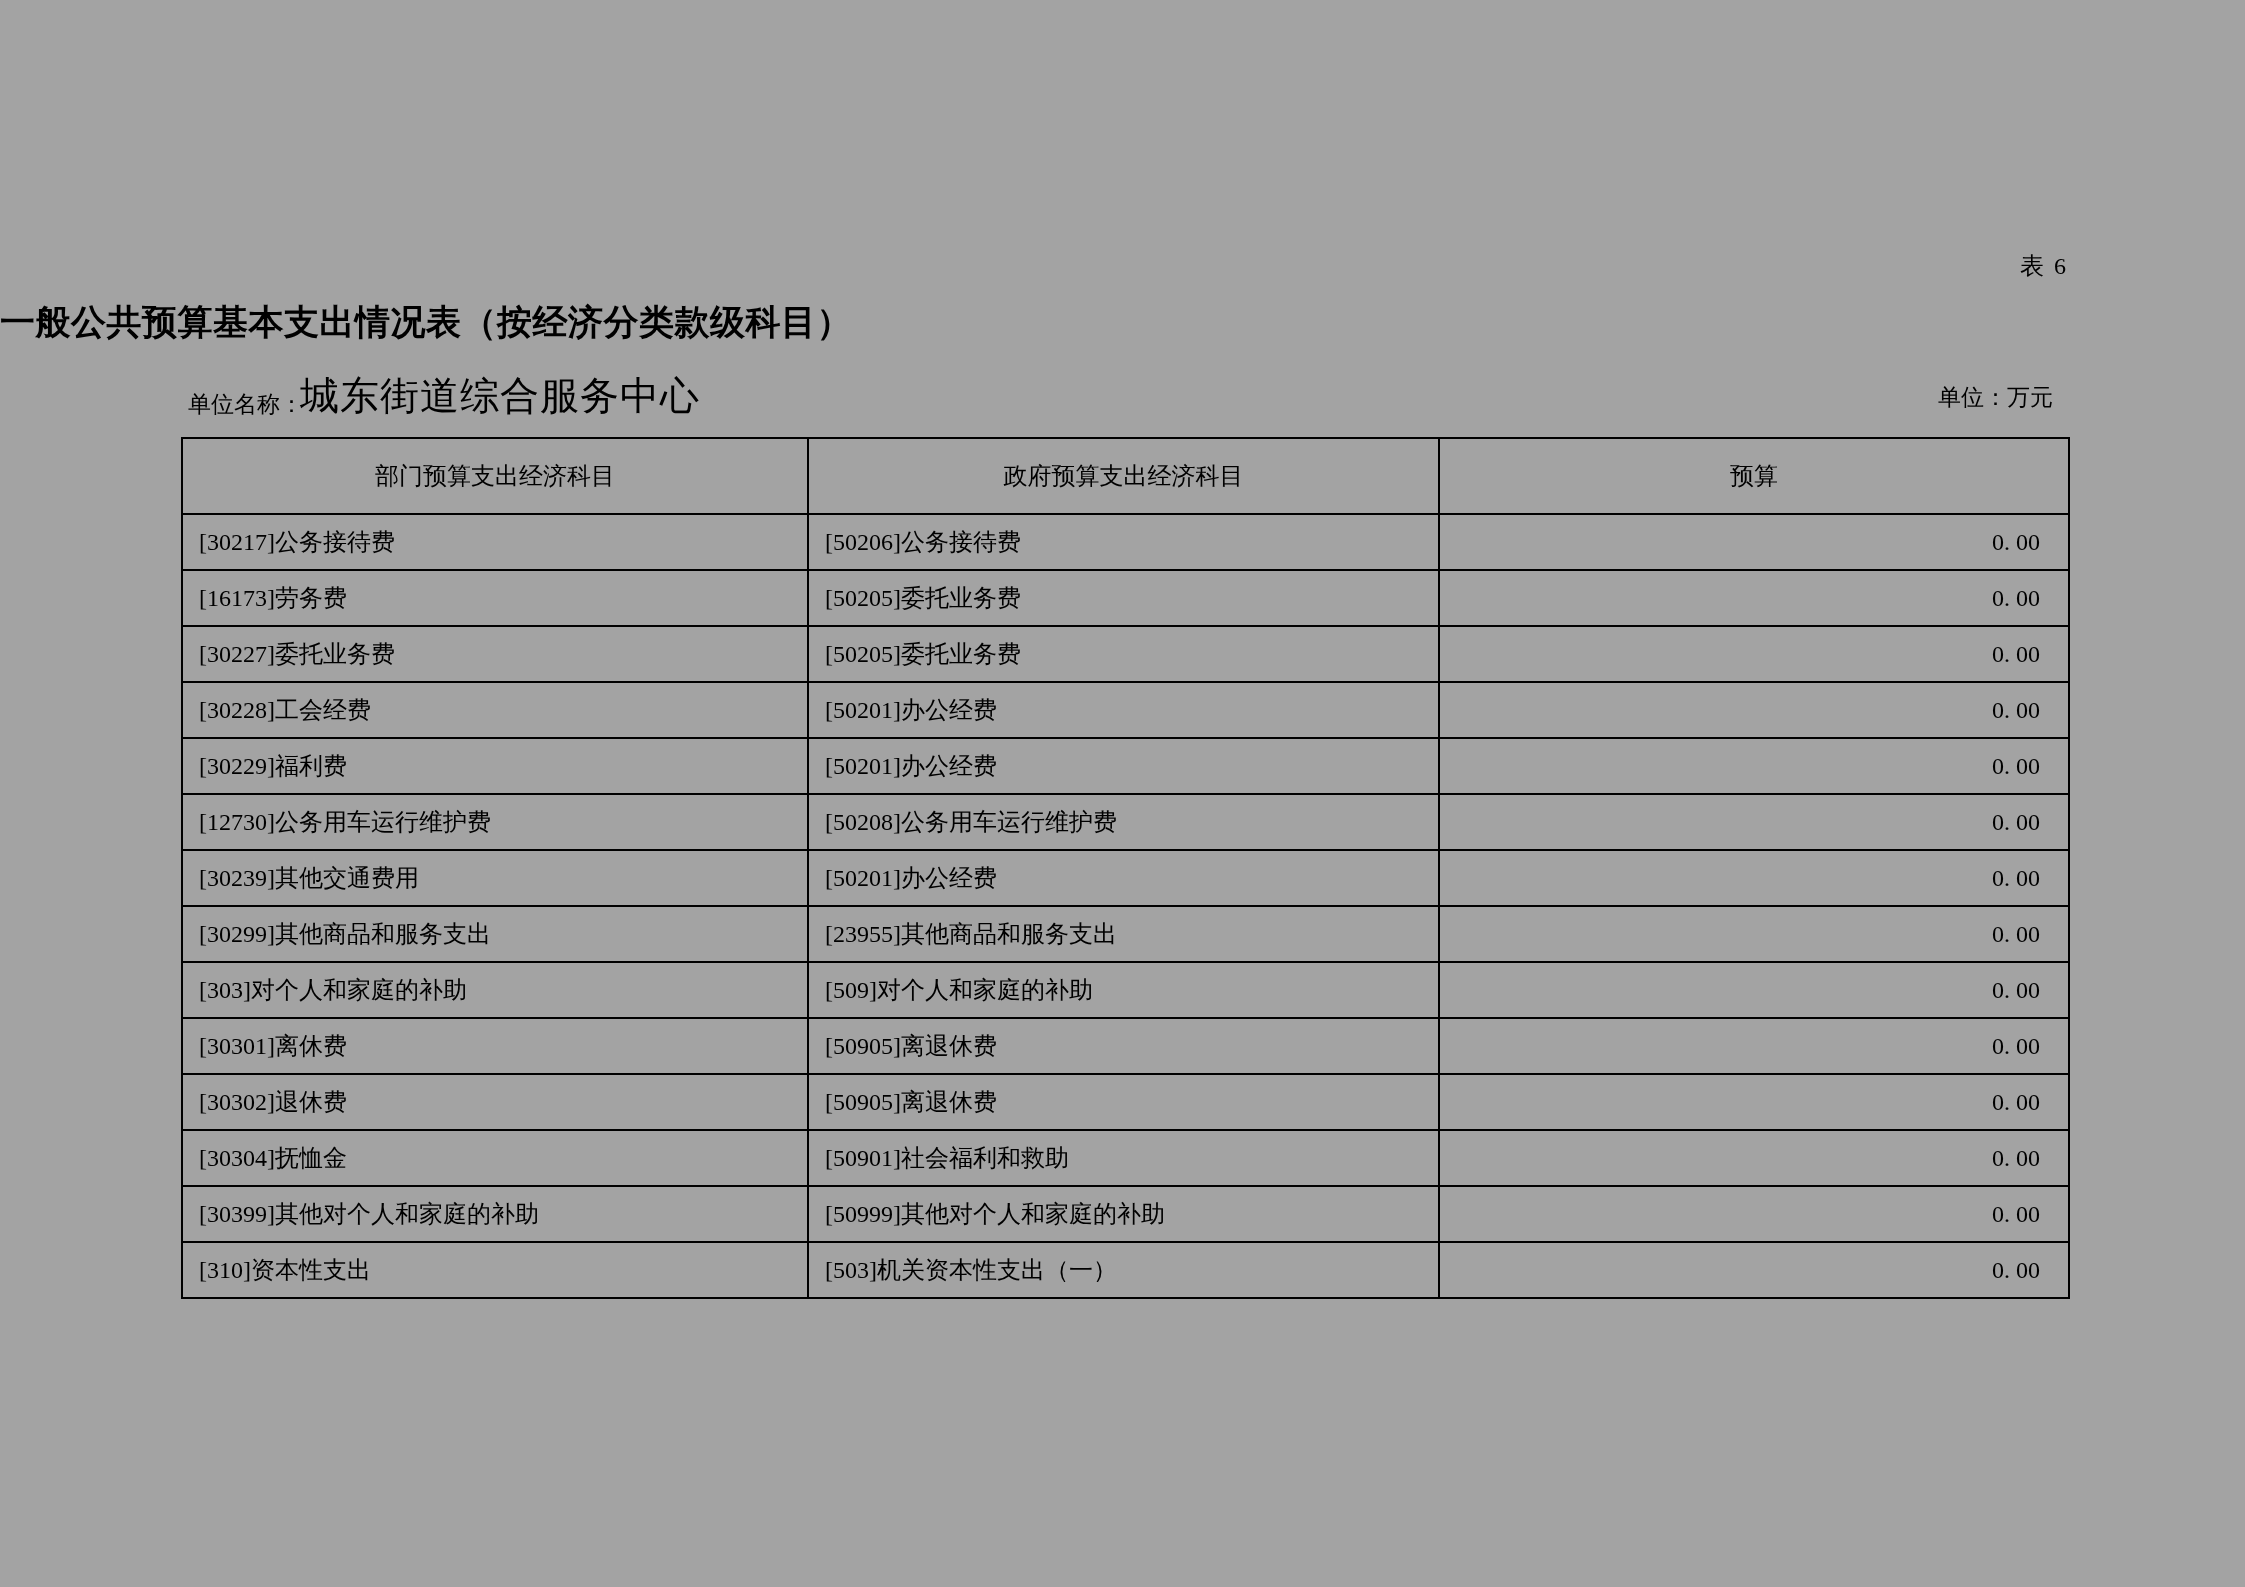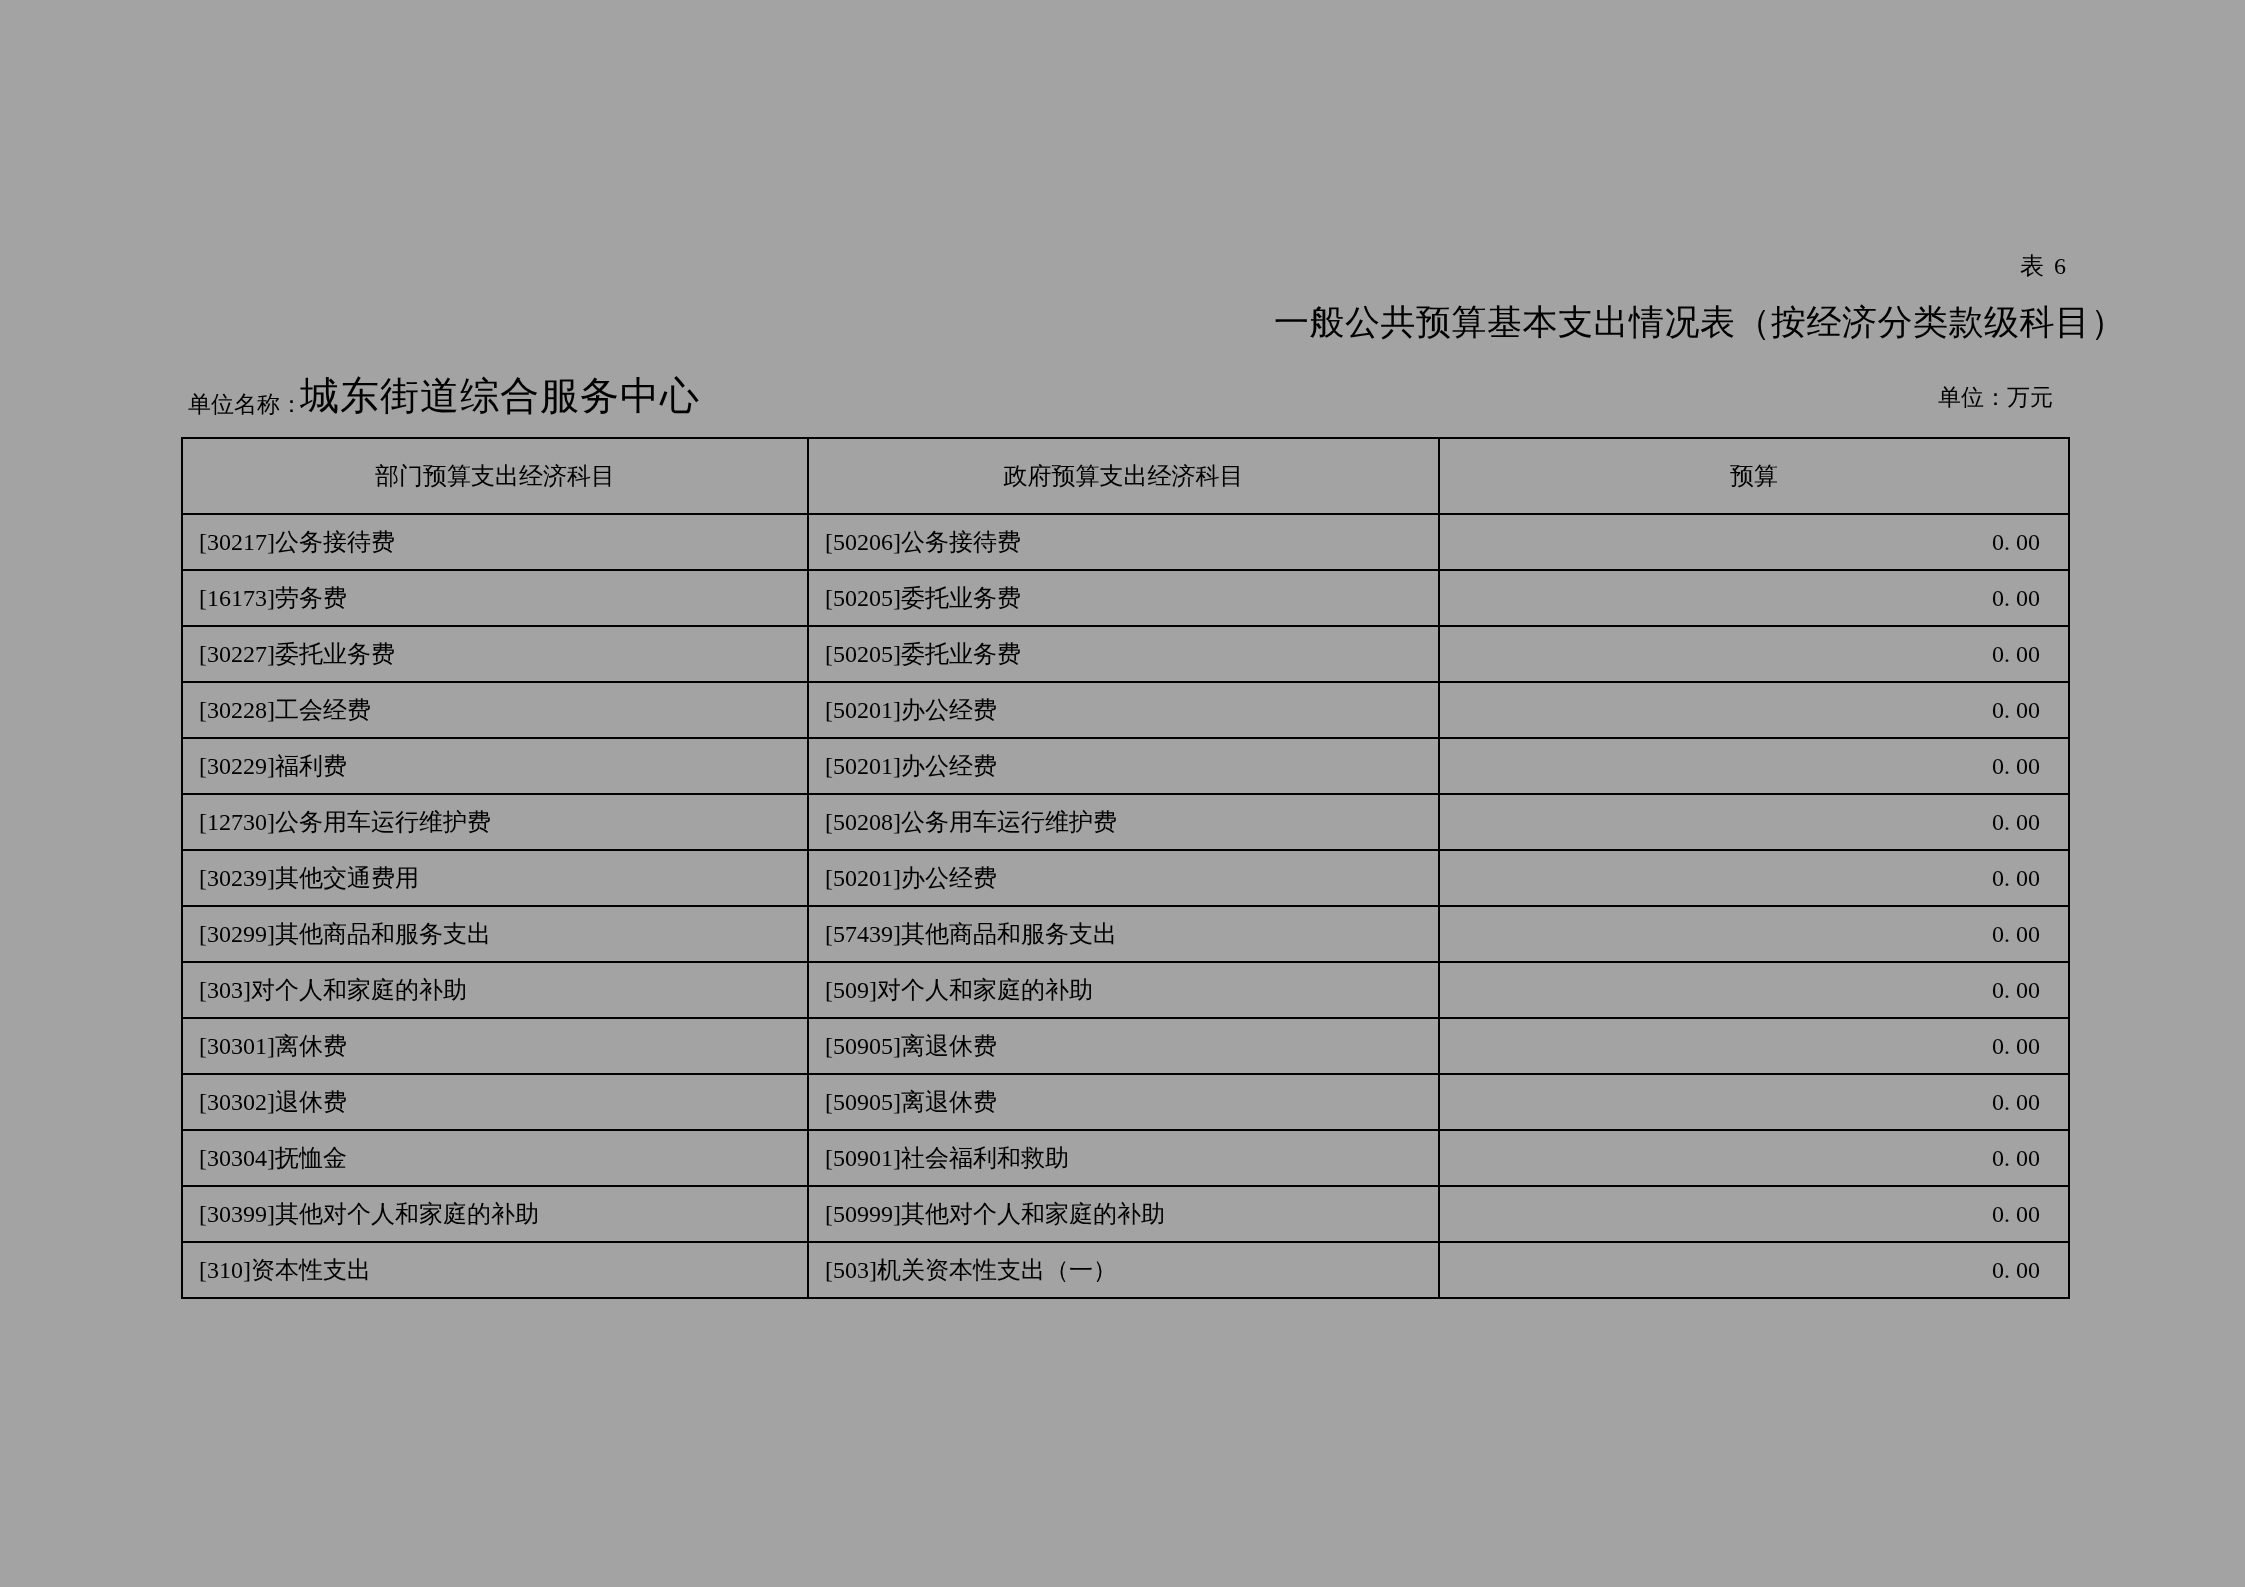--- a/index.html
+++ b/index.html
@@ -22,23 +22,23 @@
     right: 177px;
     font-size: 24px;
     letter-spacing: 2px;
     white-space: nowrap;
   }
   .doc-title {
     position: absolute;
     top: 299px;
     left: 0;
     width: 2126px;
-    text-align: right;
+    text-align: left;
     font-size: 35px;
-    font-weight: normal;
+    font-weight: bold;
     letter-spacing: 0.5px;
     white-space: nowrap;
   }
   .unit-label {
     position: absolute;
     top: 389px;
     left: 188px;
     font-size: 23px;
     white-space: nowrap;
   }
@@ -150,21 +150,21 @@
           <td class="subject">[50208]公务用车运行维护费</td>
           <td class="num">0. 00</td>
         </tr>
         <tr>
           <td class="subject">[30239]其他交通费用</td>
           <td class="subject">[50201]办公经费</td>
           <td class="num">0. 00</td>
         </tr>
         <tr>
           <td class="subject">[30299]其他商品和服务支出</td>
-          <td class="subject">[57439]其他商品和服务支出</td>
+          <td class="subject">[23955]其他商品和服务支出</td>
           <td class="num">0. 00</td>
         </tr>
         <tr>
           <td class="subject">[303]对个人和家庭的补助</td>
           <td class="subject">[509]对个人和家庭的补助</td>
           <td class="num">0. 00</td>
         </tr>
         <tr>
           <td class="subject">[30301]离休费</td>
           <td class="subject">[50905]离退休费</td>

